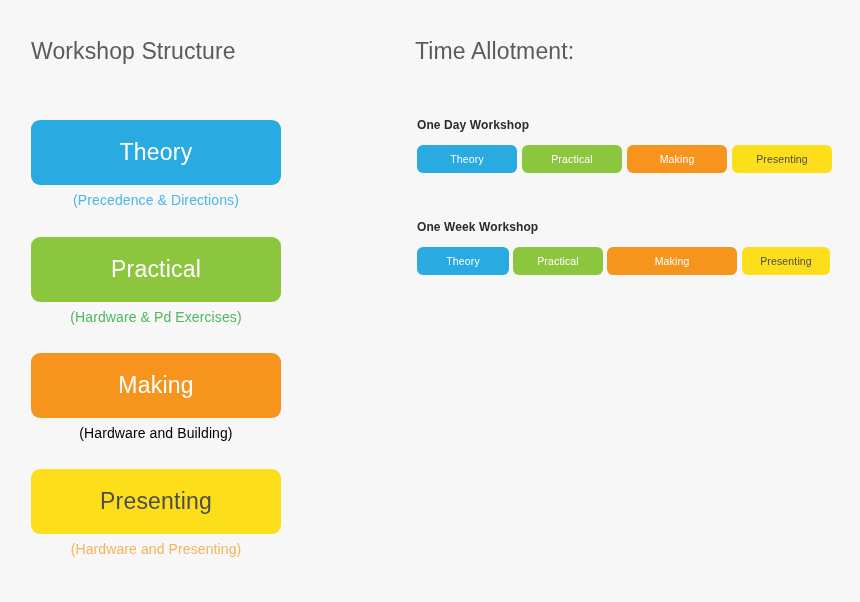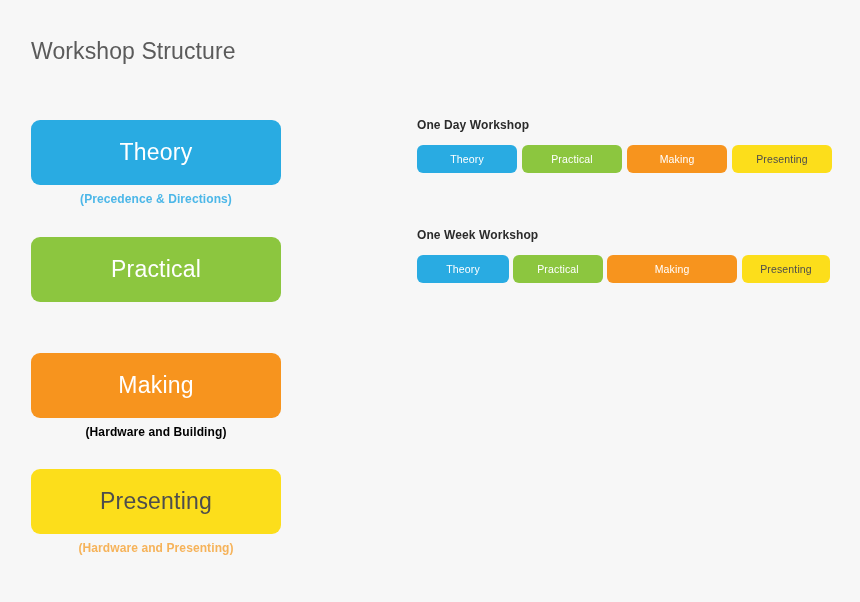--- a/index.html
+++ b/index.html
@@ -50,22 +50,22 @@
   }
   .stage-block-label {
     font-size: 23px;
     font-weight: 400;
     letter-spacing: 0.2px;
   }
   .stage-caption {
     margin-top: 7px;
     text-align: center;
     width: 250px;
-    font-size: 12px;
-    font-weight: 700;
+    font-size: 14px;
+    font-weight: 400;
     letter-spacing: 0.1px;
     white-space: nowrap;
   }
 
   
   .allotment-group {
     position: absolute;
     left: 415px;
   }
   .allotment-heading {
@@ -99,32 +99,34 @@
     white-space: nowrap;
   }
 </style>
 </head>
 <body style="background: rgb(247, 247, 247);">
 
 <div class="canvas">
 
   <div class="section-title" id="left-title" style="color: rgb(91, 91, 91);">Workshop Structure</div>
 
+  <div class="section-title" id="right-title" style="color: rgb(91, 91, 91);">Time Allotment:</div>
 
   <div class="stage-group" style="top:120px;">
     <div class="stage-block" style="background: rgb(41, 171, 226);">
       <span class="stage-block-label" style="color: rgb(255, 255, 255);">Theory</span>
     </div>
     <div class="stage-caption" style="color: rgb(76, 183, 232);">(Precedence &amp; Directions)</div>
   </div>
 
   <div class="stage-group" style="top:237px;">
     <div class="stage-block" style="background: rgb(140, 198, 63);">
       <span class="stage-block-label" style="color: rgb(255, 255, 255);">Practical</span>
     </div>
+    <div class="stage-caption" style="color: rgb(76, 185, 92);">(Hardware &amp; Pd Exercises)</div>
   </div>
 
   <div class="stage-group" style="top:353px;">
     <div class="stage-block" style="background: rgb(247, 148, 30);">
       <span class="stage-block-label" style="color: rgb(255, 255, 255);">Making</span>
     </div>
     <div class="stage-caption">(Hardware and Building)</div>
   </div>
 
   <div class="stage-group" style="top:469px;">
@@ -145,21 +147,21 @@
       </div>
       <div class="bar" style="left: 212px; width: 100px; background: rgb(247, 148, 30);">
         <span class="bar-label" style="color: rgb(255, 255, 255);">Making</span>
       </div>
       <div class="bar" style="left: 317px; width: 100px; background: rgb(252, 222, 27);">
         <span class="bar-label" style="color: rgb(77, 77, 77);">Presenting</span>
       </div>
     </div>
   </div>
 
-  <div class="allotment-group" style="top:228px;">
+  <div class="allotment-group" style="top:220px;">
     <div class="allotment-heading">One Week Workshop</div>
     <div class="bar-row">
       <div class="bar" style="left: 2px; width: 92px; background: rgb(41, 171, 226);">
         <span class="bar-label" style="color: rgb(255, 255, 255);">Theory</span>
       </div>
       <div class="bar" style="left: 98px; width: 90px; background: rgb(140, 198, 63);">
         <span class="bar-label" style="color: rgb(255, 255, 255);">Practical</span>
       </div>
       <div class="bar" style="left: 192px; width: 130px; background: rgb(247, 148, 30);">
         <span class="bar-label" style="color: rgb(255, 255, 255);">Making</span>

